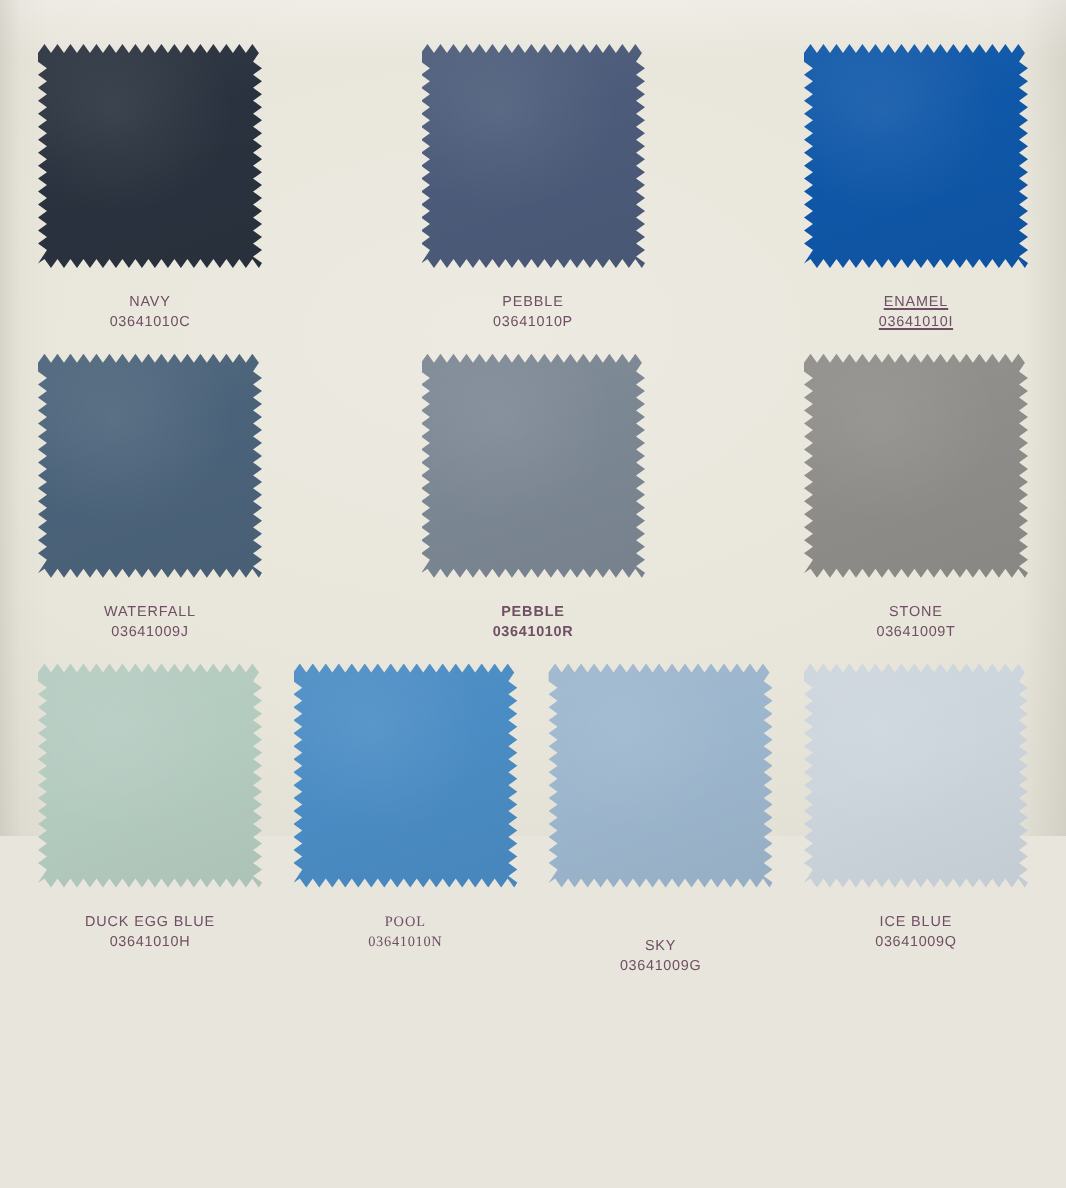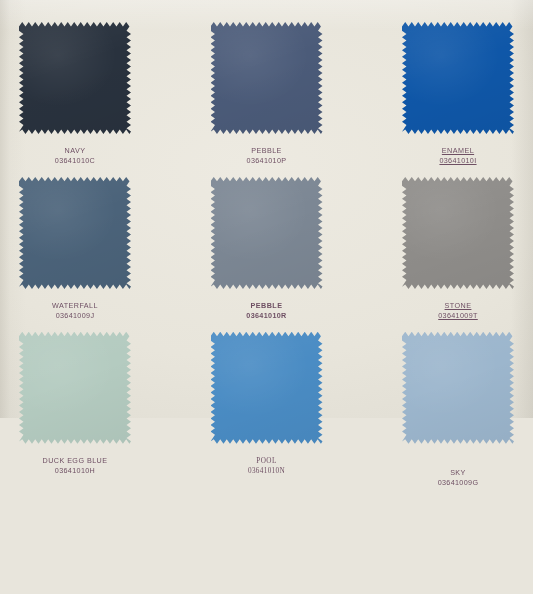--- a/index.html
+++ b/index.html
@@ -194,21 +194,21 @@
         </div>
         <div class="caption" style="color: rgb(110, 79, 99); font-weight: bold;">
           <span class="name">PEBBLE</span>
           <span class="code">03641010R</span>
         </div>
       </div>
       <div class="cell">
         <div class="swatch-wrap">
           <div class="swatch" style="background-color: rgb(143, 141, 138);"></div>
         </div>
-        <div class="caption" style="color: rgb(110, 79, 99); text-decoration: underline;">
+        <div class="caption" style="color: rgb(110, 79, 99);">
           <span class="name">STONE</span>
           <span class="code">03641009T</span>
         </div>
       </div>
     </div>
 
     <div class="row">
       <div class="cell">
         <div class="swatch-wrap">
           <div class="swatch" style="background-color: rgb(180, 203, 192);"></div>
@@ -229,16 +229,25 @@
       </div>
       <div class="cell">
         <div class="swatch-wrap">
           <div class="swatch" style="background-color: rgb(156, 182, 205);"></div>
         </div>
         <div class="caption" style="color: rgb(110, 79, 99); margin-top: 24px;">
           <span class="name">SKY</span>
           <span class="code">03641009G</span>
         </div>
       </div>
+      <div class="cell">
+        <div class="swatch-wrap">
+          <div class="swatch" style="background-color: rgb(204, 213, 220);"></div>
+        </div>
+        <div class="caption" style="color: rgb(110, 79, 99);">
+          <span class="name">ICE BLUE</span>
+          <span class="code">03641009Q</span>
+        </div>
+      </div>
     </div>
 
   </div>
 </div>
 
 </body></html>

